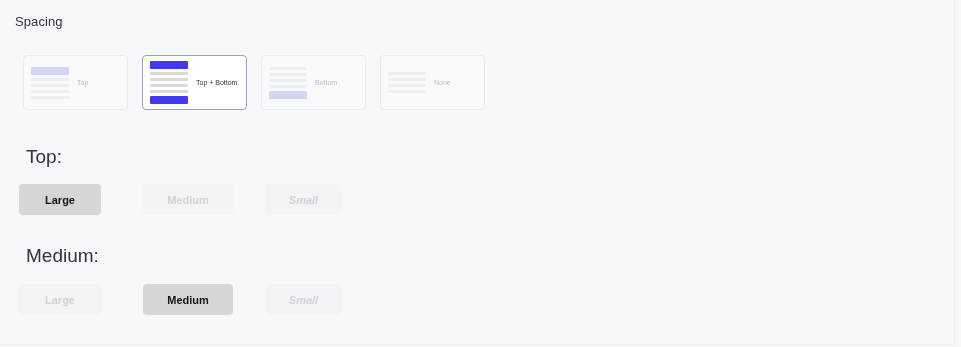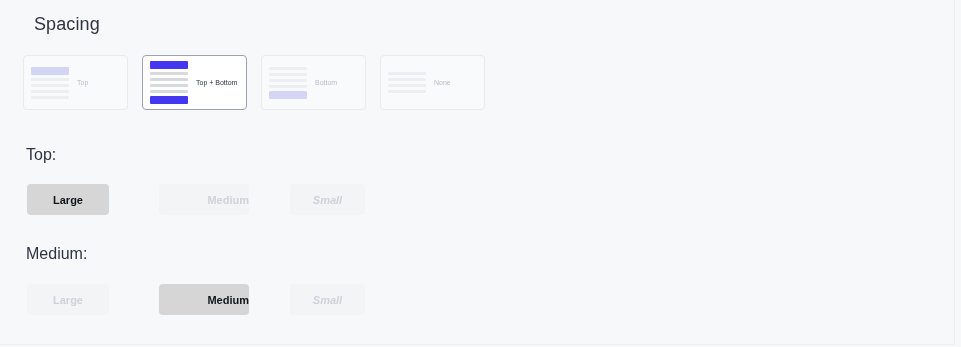--- a/index.html
+++ b/index.html
@@ -21,24 +21,23 @@
     height: 345px;
     background: #f7f8fa;
     border-right: 1px solid #eceef1;
     border-bottom: 1px solid #eceef1;
     box-sizing: border-box;
   }
   .section-title {
     position: absolute;
     left: 15px;
     top: 14px;
-    font-size: 18px;
+    font-size: 13px;
     color: #2e3440;
     letter-spacing: 0.1px;
-    margin-left: 19px;
   }
 
   
   .cards {
     position: absolute;
     left: 23px;
     top: 55px;
     display: flex;
     gap: 14px;
   }
@@ -87,31 +86,30 @@
     white-space: nowrap;
   }
   .card.selected .card-label {
     color: #2e3440;
   }
 
   
   .row-label {
     position: absolute;
     left: 26px;
-    font-size: 16px;
+    font-size: 19px;
     color: #2e3440;
   }
   .row-label.top-label { top: 146px; }
   .row-label.bottom-label { top: 245px; }
 
   .btn-row {
     position: absolute;
-    left: 27px;
-    display: flex;
-    gap: 8px;
+    left: 19px;
+    display: flex;
   }
   .btn-row.top-row { top: 184px; }
   .btn-row.bottom-row { top: 284px; }
 
   .seg-btn {
     height: 31px;
     border: none;
     border-radius: 4px;
     background: #f3f4f6;
     color: #cfd2d8;
@@ -119,21 +117,21 @@
     font-family: "Liberation Sans", sans-serif;
     font-weight: bold;
     cursor: pointer;
     padding: 0;
   }
   .seg-btn.active {
     background: #d6d6d6;
     color: #13151a;
   }
   .btn-large  { width: 82px; margin-right: 42px; }
-  .btn-medium { width: 90px; margin-right: 33px; text-align: right; }
+  .btn-medium { width: 90px; margin-right: 33px; }
   .btn-small  { width: 75px; font-style: italic; }
 </style>
 </head>
 <body>
 
 <div class="panel">
 
   <div class="section-title">Spacing</div>
 
   <div class="cards">

